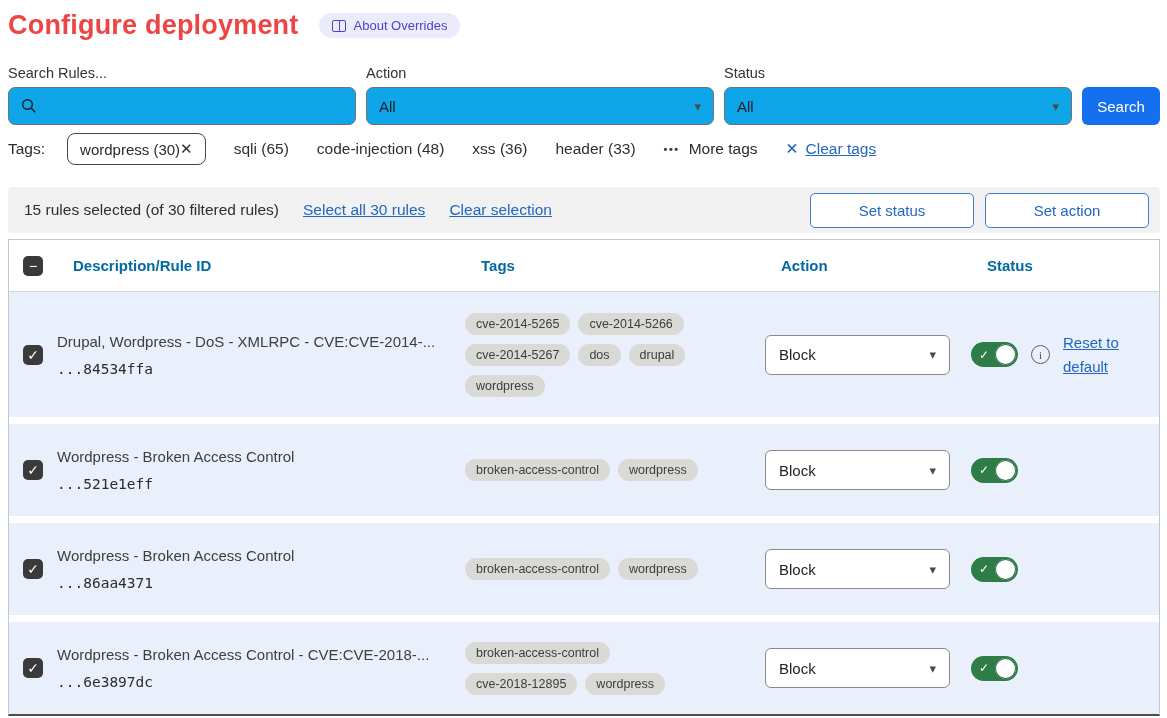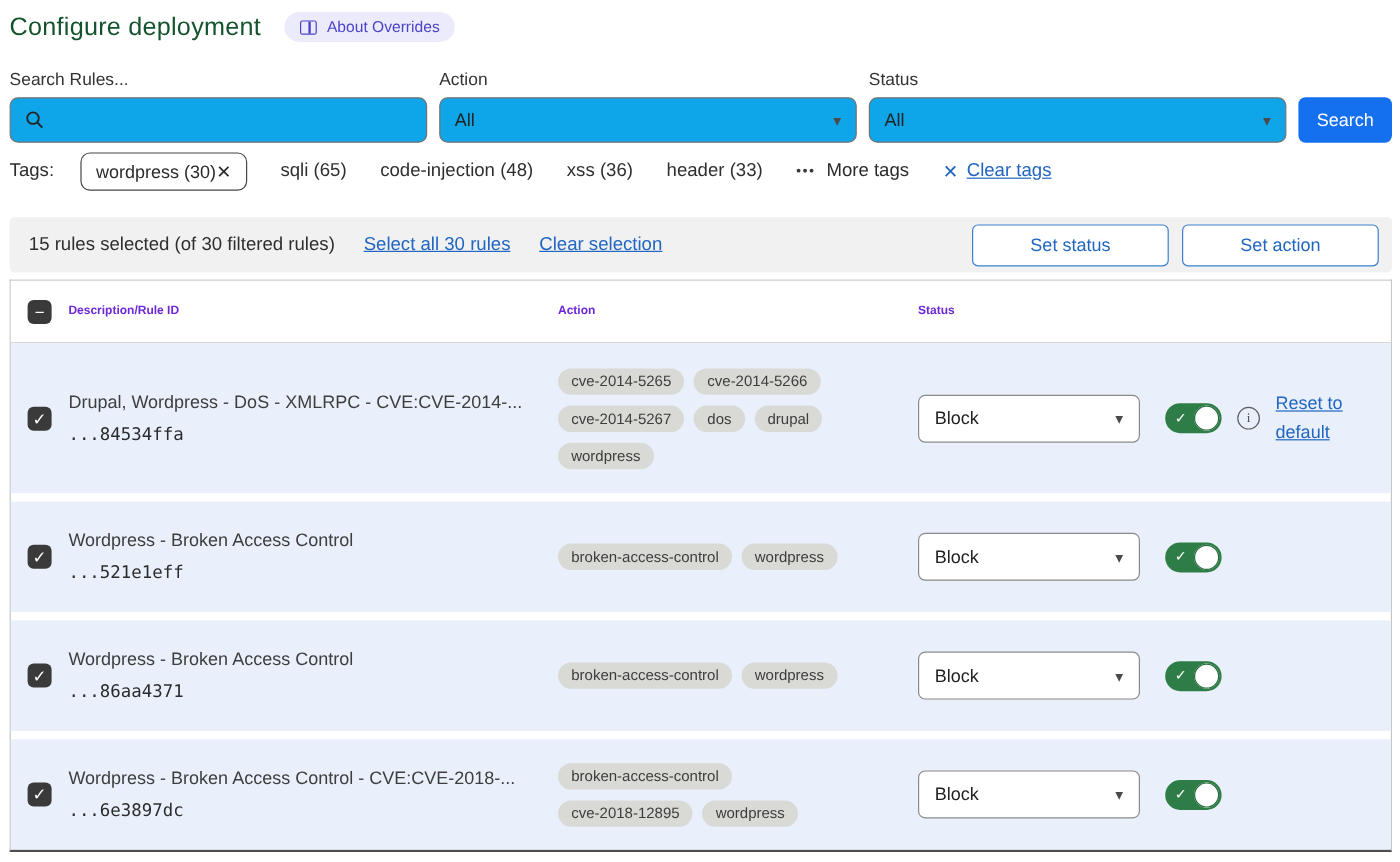--- a/index.html
+++ b/index.html
@@ -2,21 +2,21 @@
 <html><head>
 <meta charset="utf-8">
 <style>
   * { margin:0; padding:0; box-sizing:border-box; }
   html,body { width:1167px; height:718px; background:#fff; overflow:hidden;
     font-family:"Liberation Sans", sans-serif; color:#1e1e1e; }
   .page { padding:10px 7px 0 8px; }
 
   
   .title-row { display:flex; align-items:center; gap:20px; margin-bottom:24px; }
-  .page-title { font-size:21px; font-weight:400; color:#14532d; letter-spacing:.2px; }
+  .page-title { font-size:27px; font-weight:700; color:#ef4444; letter-spacing:.2px; }
   .about-badge { display:inline-flex; align-items:center; gap:8px; background:#ecebfc;
     color:#4b44c8; border-radius:14px; padding:5px 13px; font-size:13px; cursor:pointer; }
   .book-icon { display:inline-block; width:14px; height:12px; border:1.4px solid #4b44c8;
     border-radius:2px; position:relative; }
   .book-icon:after { content:""; position:absolute; left:50%; top:0; bottom:0; width:1.4px; background:#4b44c8; }
 
   
   .filters { display:flex; gap:10px; align-items:flex-end; margin-bottom:8px; }
   .filter { display:flex; flex-direction:column; }
   .filter-label { font-size:14.5px; color:#333; margin-bottom:6px; }
@@ -47,21 +47,21 @@
   .selection-summary { font-size:15.5px; color:#2e2e2e; }
   .sel-link { font-size:15.5px; color:#2166c2; text-decoration:underline; cursor:pointer; }
   .sel-buttons { margin-left:auto; display:flex; gap:11px; }
   .outline-btn { width:164px; height:35px; background:#fff; border:1px solid #3d7fd0;
     border-radius:5px; color:#2166c2; font-size:15px; font-family:inherit; cursor:pointer; }
 
   
   .rules-table { border:1px solid #c6c6c6; border-bottom:2px solid #4e4e4e; }
   .t-grid { display:grid; grid-template-columns:48px 408px 300px 206px 1fr; align-items:center; }
   .t-head { height:52px; background:#fff; border-bottom:1px solid #d7d7d7; }
-  .t-head .h-label { font-size:10px; font-weight:700; color:#6d28d9; }
+  .t-head .h-label { font-size:15px; font-weight:700; color:#0369a1;margin-left:16px; }
   .cb-cell { display:flex; justify-content:center; }
   .checkbox { width:20px; height:20px; background:#3a3a3a; border-radius:5px; color:#fff;
     display:flex; align-items:center; justify-content:center; font-size:14px; cursor:pointer; }
   .t-row { background:#e9f0fb; margin-top:0; }
   .t-row + .t-row { margin-top:7px; }
   .t-row.tall { height:125px; }
   .t-row.short { height:92px; }
   .desc-title { font-size:15px; color:#3e3e3e; }
   .rule-id { font-family:"DejaVu Sans Mono", monospace; font-size:14.5px; color:#2c2c2c; margin-top:11px; }
   .row-tags { display:flex; flex-wrap:wrap; gap:9px 8px; max-width:255px; }
@@ -150,20 +150,21 @@
   </div>
 
   <div class="rules-table">
     <div class="t-grid t-head">
       <div class="cb-cell">
         <div class="checkbox">
           <span>−</span>
         </div>
       </div>
       <div class="h-label">Description/Rule ID</div>
+      <div class="h-label">Tags</div>
       <div class="h-label">Action</div>
       <div class="h-label">Status</div>
     </div>
     <div id="rows-container">
   <div class="t-grid t-row tall">
     <div class="cb-cell">
       <div class="checkbox">
         <span>✓</span>
       </div>
     </div>

